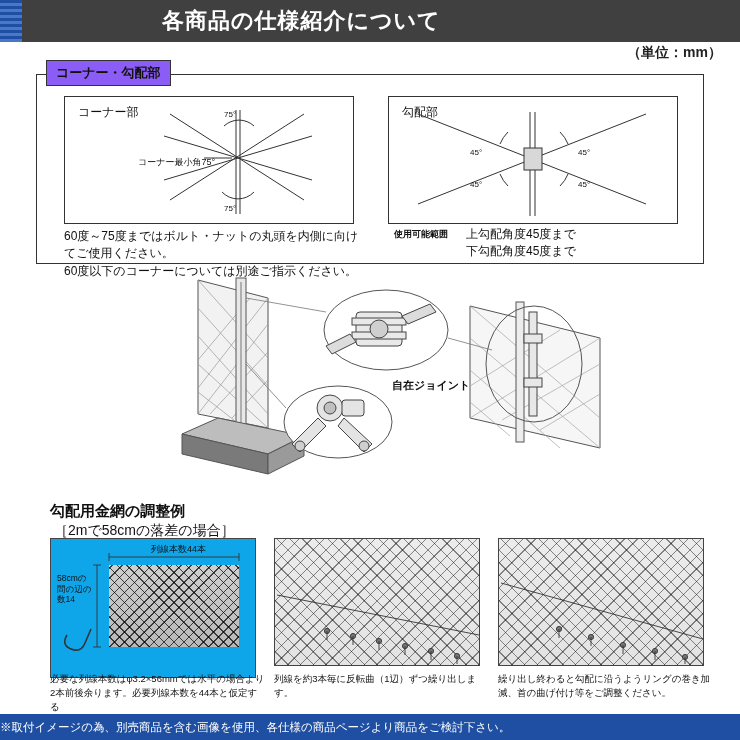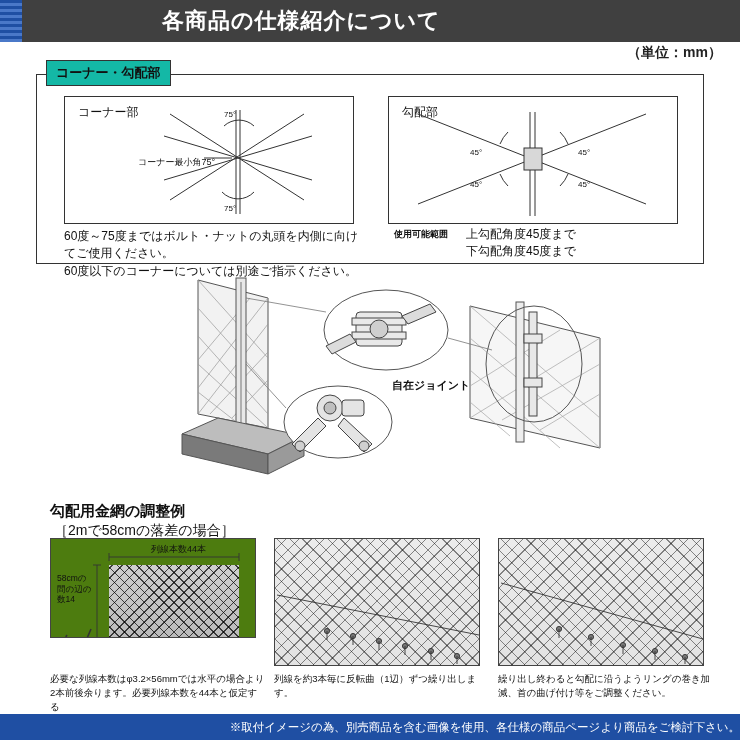--- a/index.html
+++ b/index.html
@@ -34,21 +34,21 @@
     position:absolute;
     right:18px; top:44px;
     font-size:14px;
     font-weight:bold;
     color:#222;
   }
   
   .section-label {
     position:absolute;
     border:1px solid #333;
-    background:#14b8a6;
+    background:#8b5cf6;
     font-size:13px;
     font-weight:bold;
     padding:3px 9px;
     z-index:5;
   }
   .outer-box {
     position:absolute;
     border:1px solid #333;
     background:#fff;
   }
@@ -111,21 +111,21 @@
     white-space:pre-line;
   }
   
   .footer {
     position:absolute;
     left:0; bottom:0;
     width:740px; height:26px;
     background:#1f4fa3;
     color:#fff;
     font-size:11.5px;
-    display:flex; align-items:center; justify-content:flex-end;
+    display:flex; align-items:center; justify-content:flex-start;
   }
   .mesh-bg {
     position:absolute; inset:0;
     background:
       repeating-linear-gradient(45deg, rgba(0,0,0,.45) 0 1px, transparent 1px 9px),
       repeating-linear-gradient(-45deg, rgba(0,0,0,.45) 0 1px, transparent 1px 9px),
       linear-gradient(#ececec,#e3e3e3);
   }
   .mesh-dark {
     position:absolute; inset:0;
@@ -283,21 +283,21 @@
     </g>
   </svg>
 </div>
 <div class="label-joint" style="left:392px; top:650px;"></div>
 
 <div class="label-joint" style="left:392px; top:378px;">自在ジョイント</div>
 
 <div class="h2" style="left:50px; top:502px;">勾配用金網の調整例</div>
 <div class="h2sub" style="left:54px; top:522px;">［2mで58cmの落差の場合］</div>
 
-<div class="photo-box" style="left:50px; top:538px; width:206px; height:100px; background:#4d7c0f;">
+<div class="photo-box" style="left:50px; top:538px; width:206px; height:140px; background:#0ea5e9;">
   <div style="position:absolute; left:58px; top:26px; width:130px; height:82px;">
     <div class="mesh-dark"></div>
   </div>
   <svg width="206" height="128" viewBox="0 0 206 128" style="position:absolute; left:0; top:0;">
     <g stroke="#333" fill="none" stroke-width="0.9">
       <line x1="58" y1="18" x2="188" y2="18"></line>
       <path d="M58 14 L58 22 M188 14 L188 22"></path>
       <line x1="46" y1="26" x2="46" y2="108"></line>
       <path d="M42 26 L50 26 M42 108 L50 108"></path>
       <path d="M16 96 q -6 10 4 14 q 10 4 14 -6 l 6 -14" stroke="#333" stroke-width="1.6"></path>

